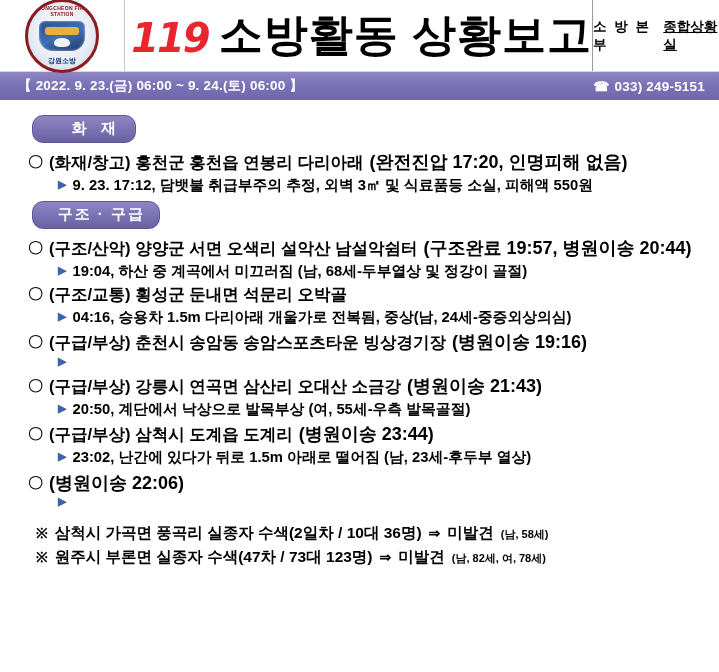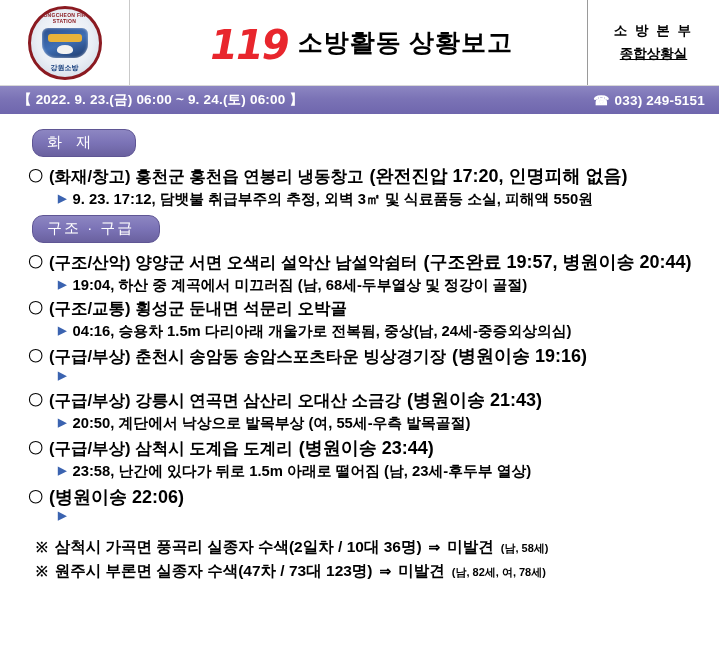--- a/index.html
+++ b/index.html
@@ -10,21 +10,21 @@
     background: #ffffff;
     font-family: "Liberation Sans", sans-serif;
     color: #000000;
     overflow: hidden;
   }
 
   
   .header {
     display: flex;
     align-items: stretch;
-    height: 86px;
+    height: 72px;
     border-bottom: 1px solid #d8d8d8;
   }
   .logo-cell {
     width: 130px;
     display: flex;
     align-items: center;
     justify-content: center;
     border-right: 1px solid #c9c9c9;
   }
   .emblem {
@@ -96,31 +96,30 @@
     font-size: 40px;
     font-weight: bold;
     font-style: italic;
     color: #e8262d;
     letter-spacing: -2px;
     line-height: 1;
     position: relative;
     top: 2px;
   }
   .main-title {
-    font-size: 25px;
+    font-size: 44px;
     font-weight: bold;
     letter-spacing: 1px;
     white-space: nowrap;
-    font-family: Liberation Serif, serif;
   }
   .dept-cell {
     width: 132px;
     border-left: 1px solid #9a9a9a;
     display: flex;
-    flex-direction: column;
+    flex-direction: row;
     align-items: center;
     justify-content: center;
     gap: 5px;
     font-size: 13.5px;
     font-weight: bold;
   }
   .dept-cell .l1 { letter-spacing: 2px; }
   .dept-cell .l2 { letter-spacing: 0px; text-decoration: underline; }
 
   
@@ -138,24 +137,24 @@
   .band .period { letter-spacing: .2px; }
   .band .phone { display: flex; align-items: center; gap: 5px; letter-spacing: .2px; }
   .band .phone-icon { font-size: 13px; }
 
   
   .body-wrap { padding: 12px 10px 0 14px; }
 
   .section-tag {
     display: inline-block;
     min-width: 104px;
-    text-align: left;
+    text-align: right;
     background: linear-gradient(180deg, #8d86c2 0%, #7b73b6 50%, #6a619f 100%);
     color: #fff;
-    font-weight: normal;
+    font-weight: bold;
     font-size: 15px;
     letter-spacing: 5px;
     padding: 3px 14px 4px;
     border-radius: 11px;
     border: 1px solid #5f5694;
     margin: 3px 0 6px 18px;
   }
   .section-tag.wide { letter-spacing: 2px; min-width: 128px; }
 
   .entry { margin: 0 0 1px 0; }
@@ -242,21 +241,21 @@
 </div>
 
 <div class="body-wrap">
 
   <div>
     <div class="section-tag">화  재</div>
 
     <div class="entry">
       <div class="line-main">
         <span class="bullet-o">〇</span>
-        <span>(화재/창고) 홍천군 홍천읍 연봉리 냉동창고</span>
+        <span>(화재/창고) 홍천군 홍천읍 연봉리 다리아래</span>
         <span class="note">(완전진압 17:20, 인명피해 없음)</span>
       </div>
       <div class="line-sub">
         <span class="bullet-tri">▶</span>
         <span>9. 23. 17:12, 담뱃불 취급부주의 추정, 외벽 3㎡ 및 식료품등 소실, 피해액 550원</span>
       </div>
     </div>
   </div>
 
   <div>
@@ -309,21 +308,21 @@
     </div>
 
     <div class="entry">
       <div class="line-main">
         <span class="bullet-o">〇</span>
         <span>(구급/부상) 삼척시 도계읍 도계리</span>
         <span class="note">(병원이송 23:44)</span>
       </div>
       <div class="line-sub">
         <span class="bullet-tri">▶</span>
-        <span>23:58, 난간에 있다가 뒤로 1.5m 아래로 떨어짐 (남, 23세-후두부 열상)</span>
+        <span>23:02, 난간에 있다가 뒤로 1.5m 아래로 떨어짐 (남, 23세-후두부 열상)</span>
       </div>
     </div>
 
     <div class="entry">
       <div class="line-main">
         <span class="bullet-o">〇</span>
         <span class="note">(병원이송 22:06)</span>
       </div>
       <div class="line-sub">
         <span class="bullet-tri">▶</span>

